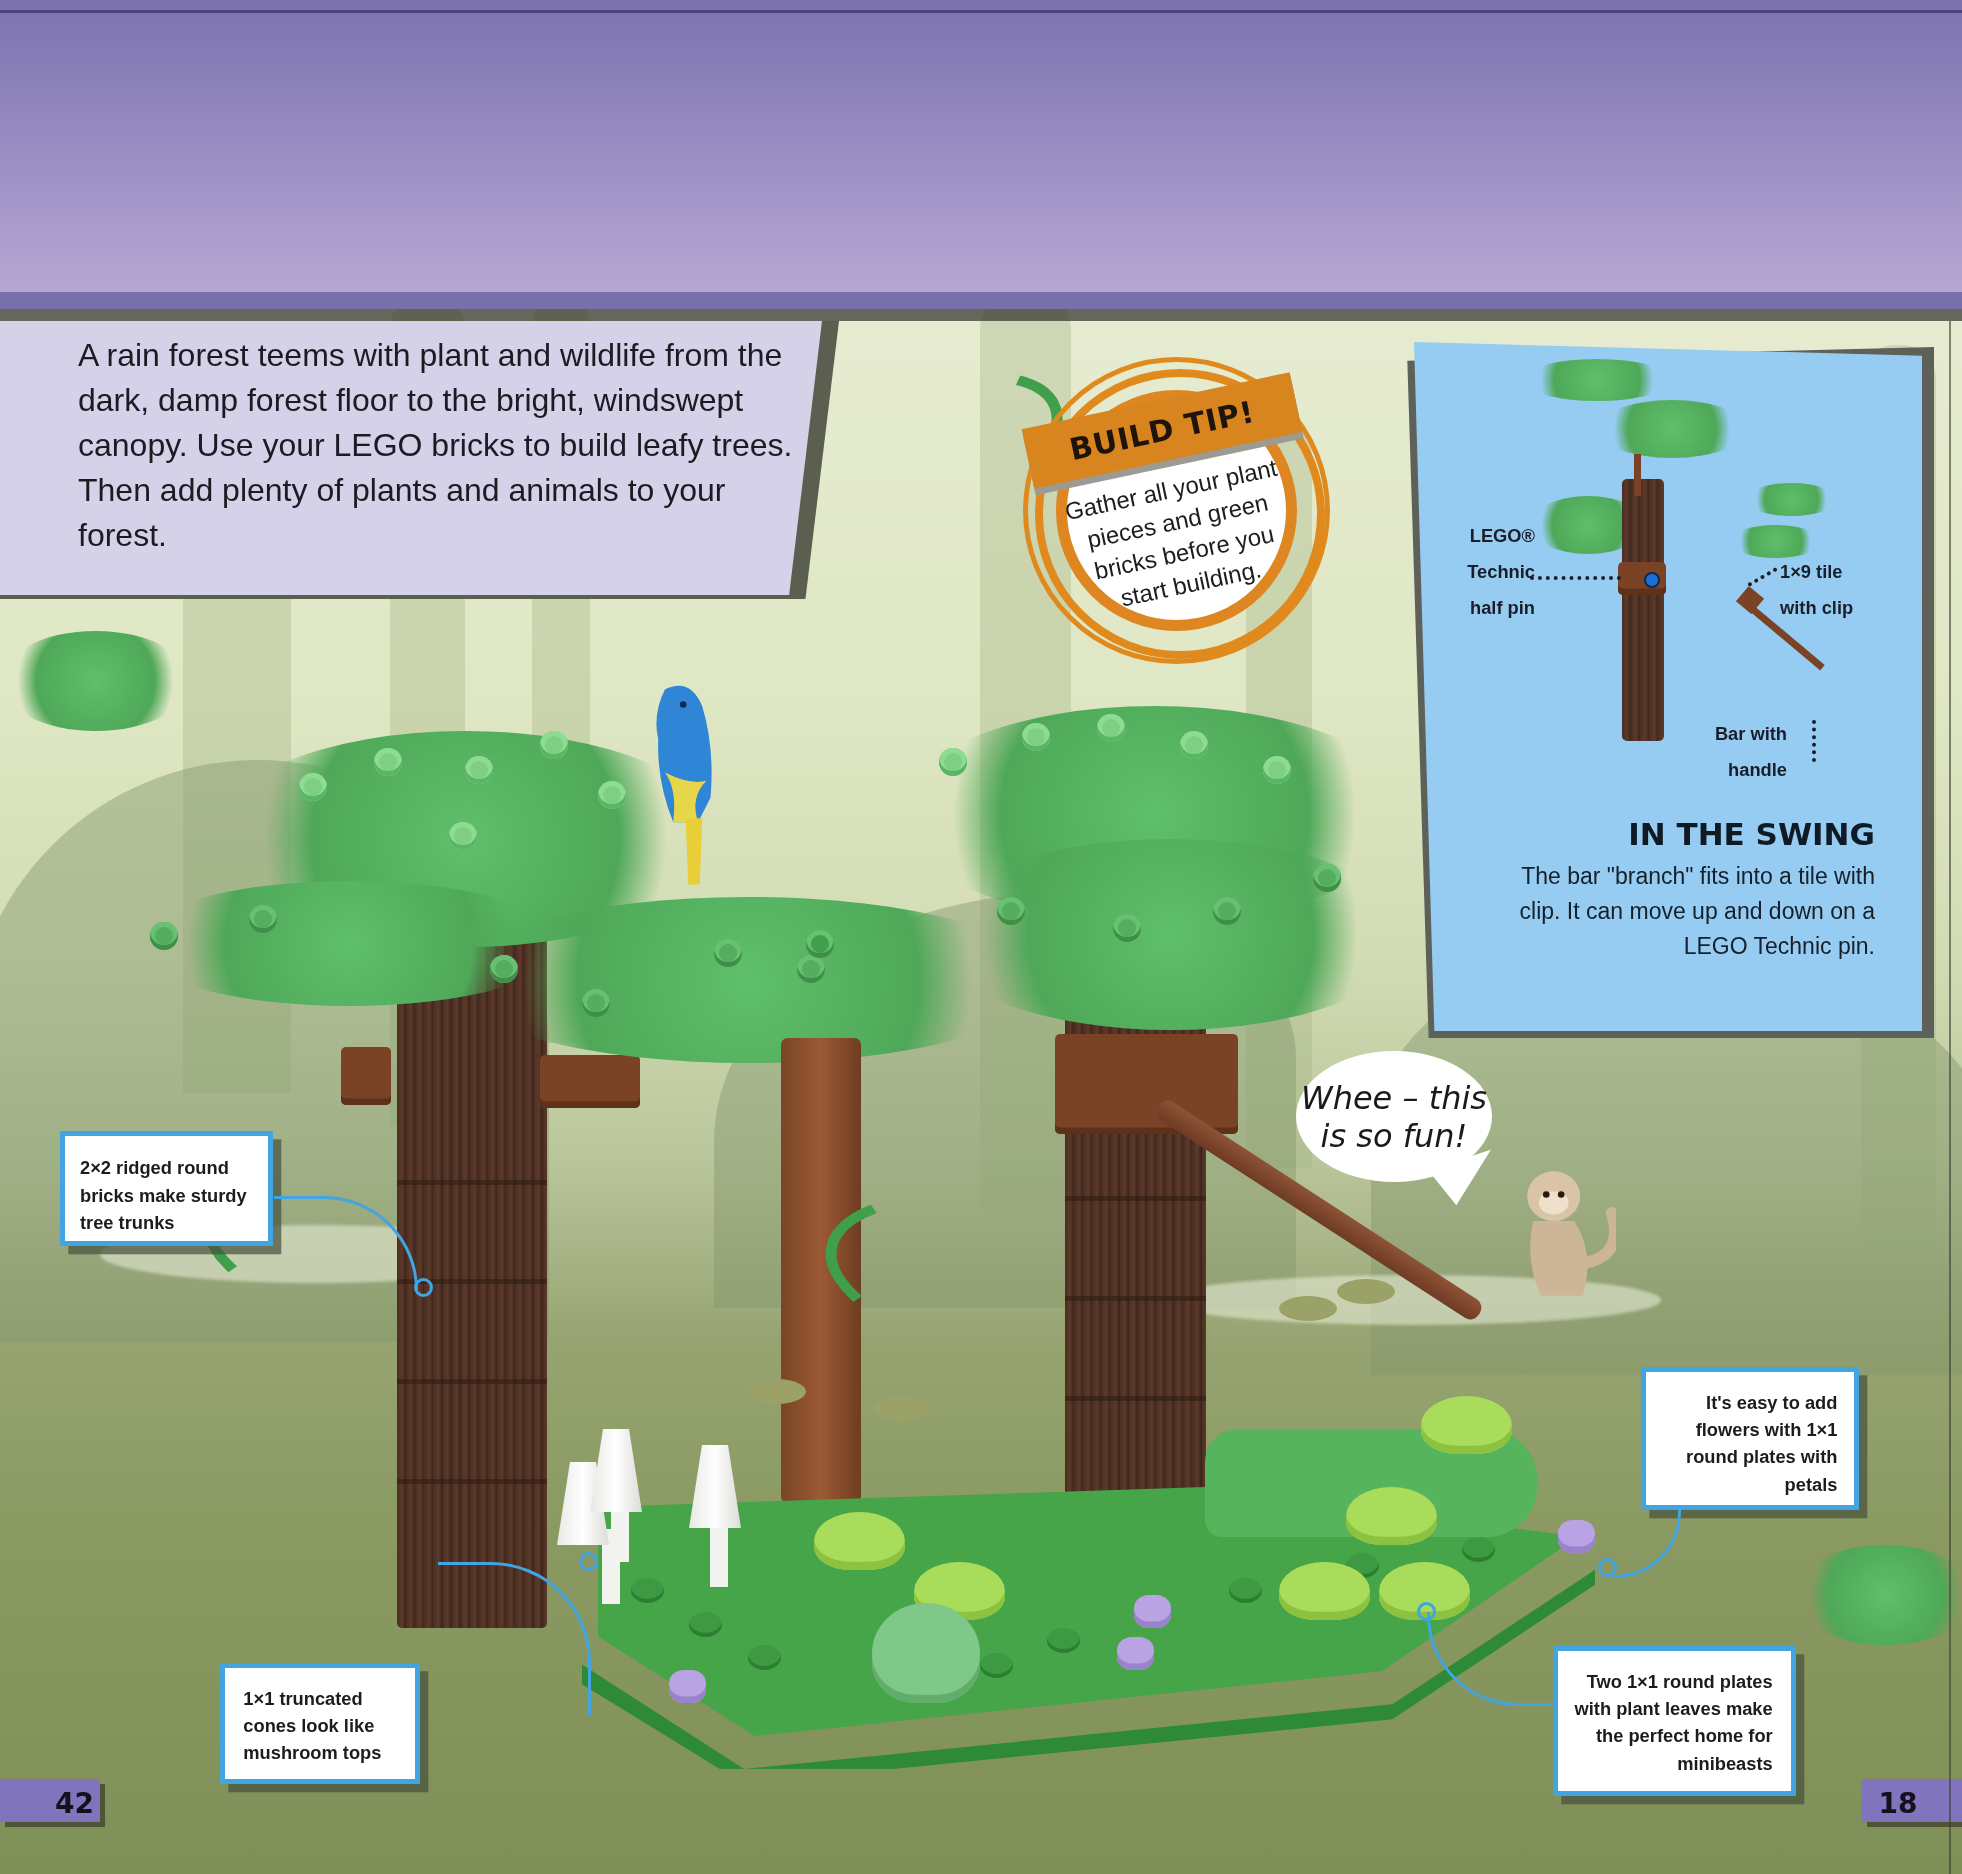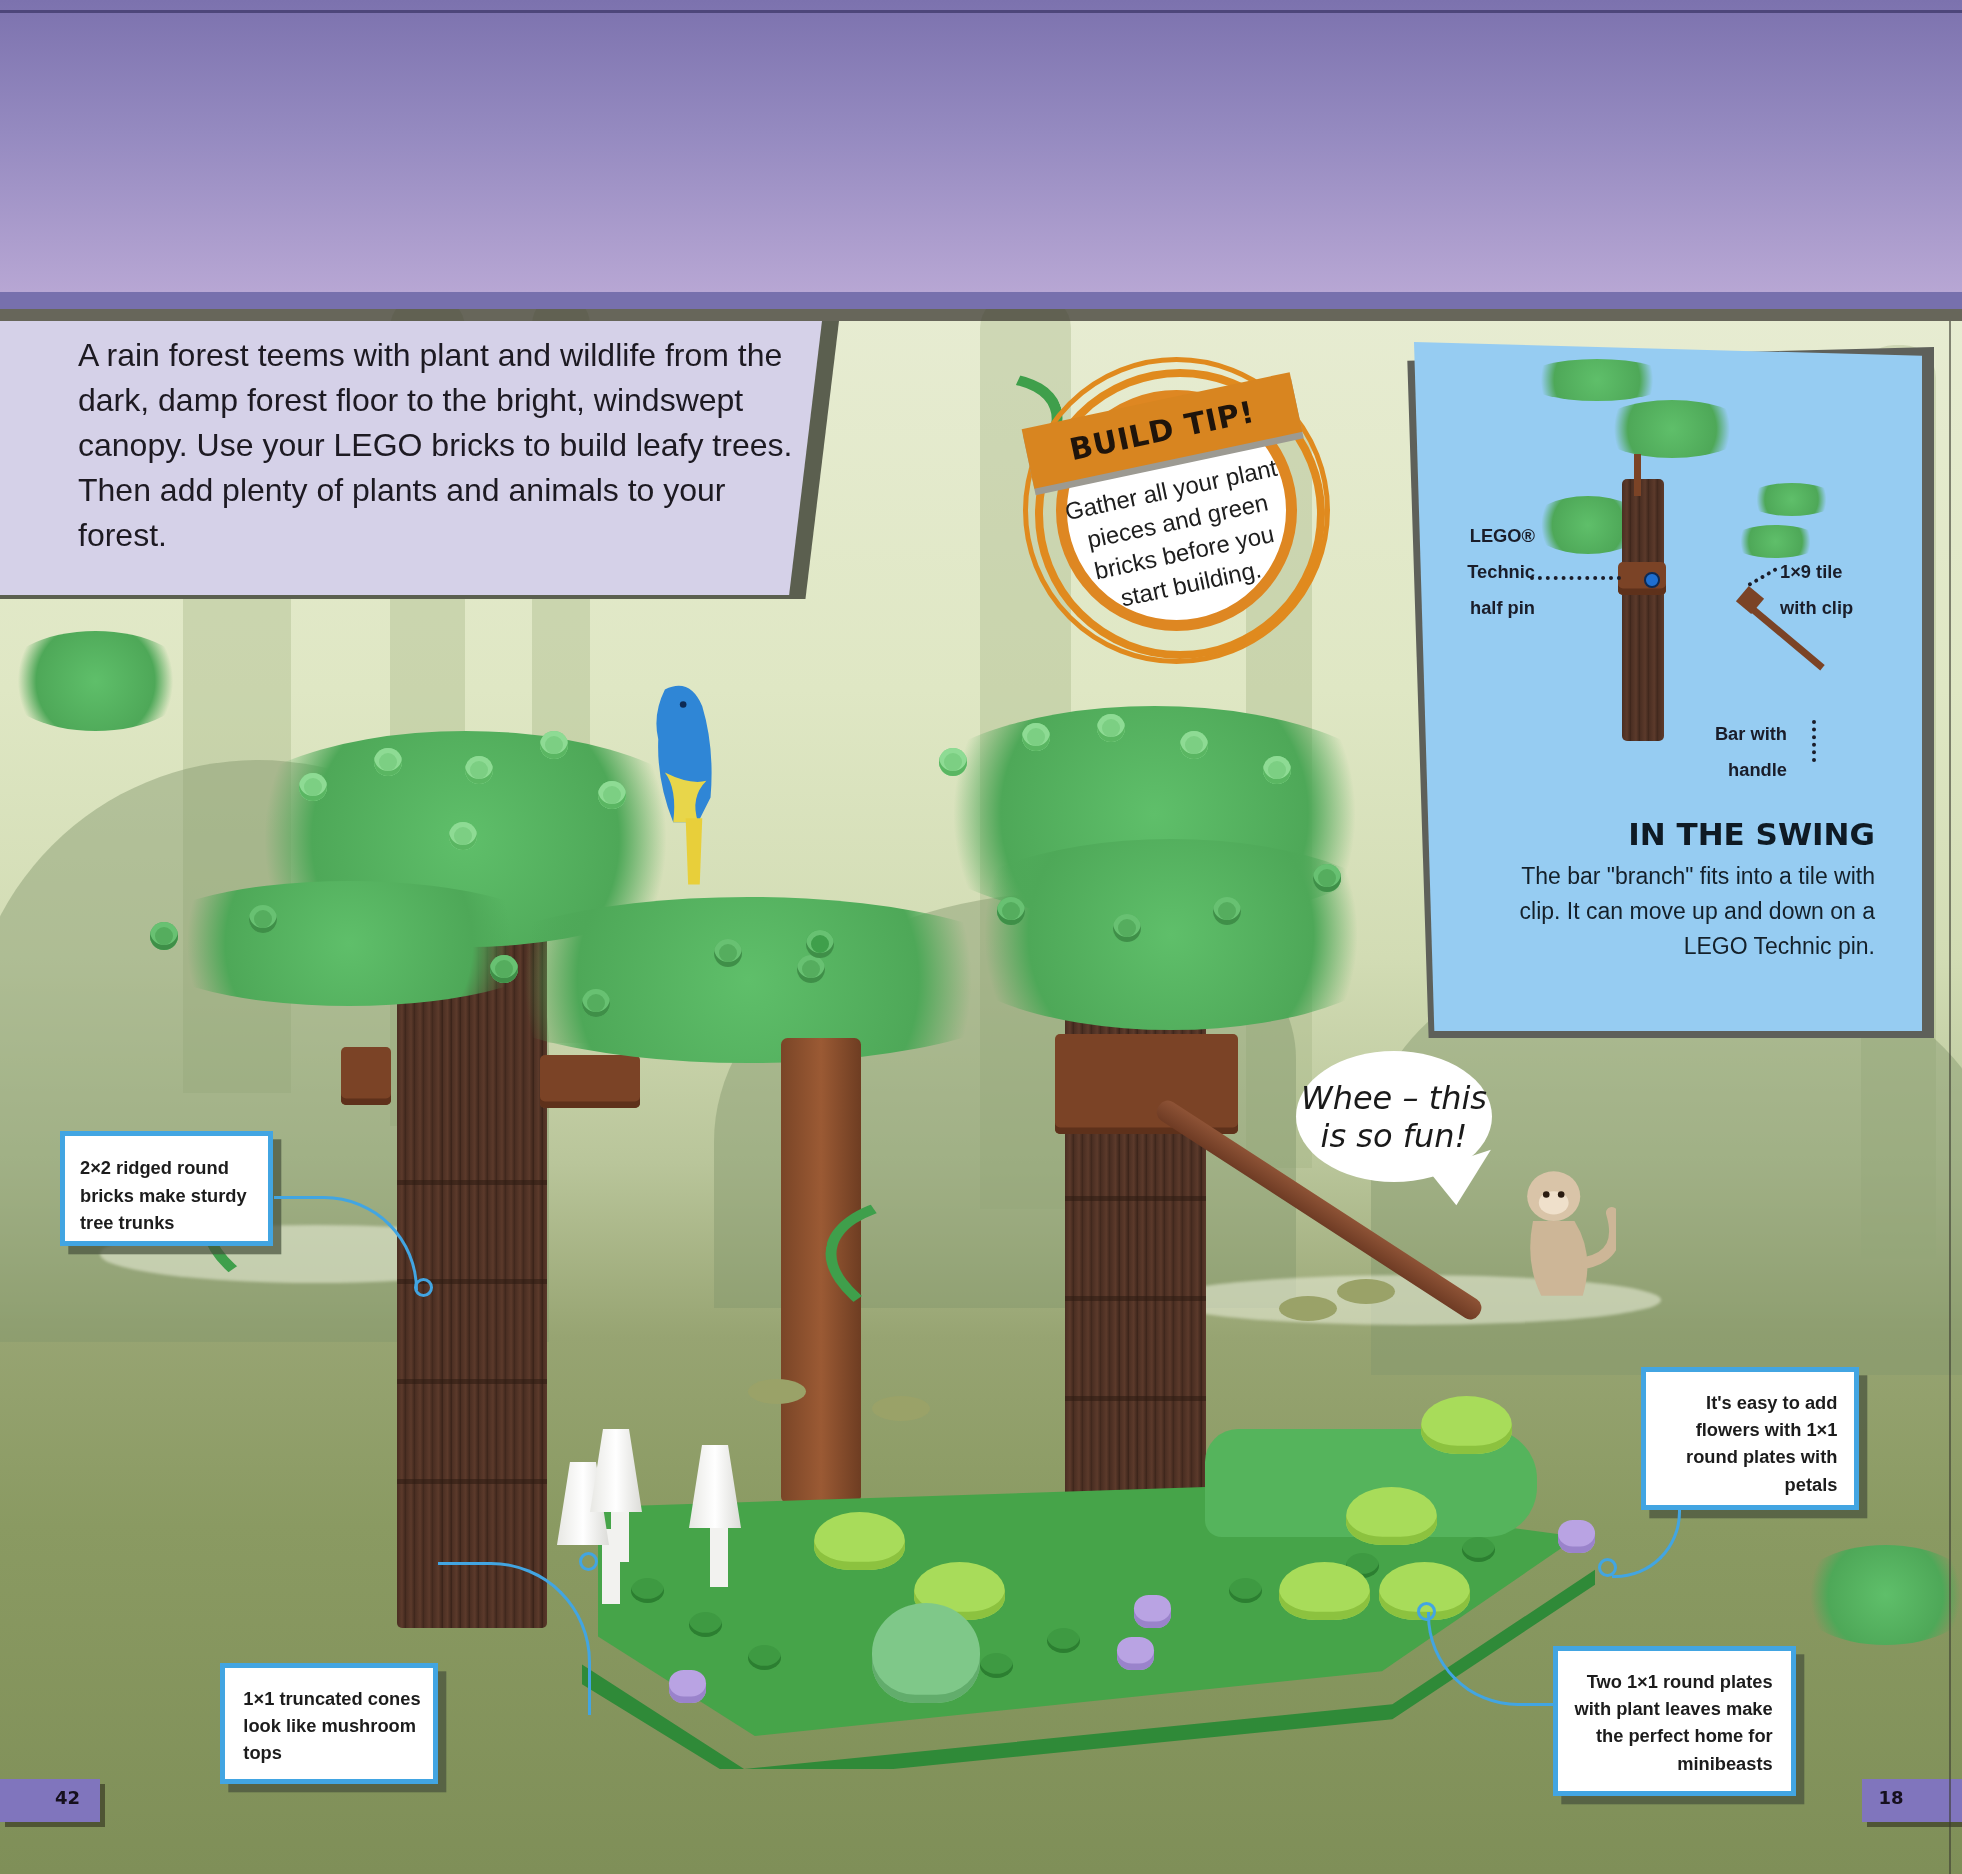--- a/index.html
+++ b/index.html
@@ -54,21 +54,21 @@
   .leader { position:absolute; border:3.3px solid #42a5e2; border-left:none; border-bottom:none; border-radius:0 100px 0 0; }
   .ring { position:absolute; width:13.3px; height:13.3px; border:3.3px solid #42a5e2; border-radius:50%; }
 
   
   .bubble { position:absolute; left:1296px; top:1051px; width:196px; height:131px; background:#ffffff; border-radius:50%; }
   .bubble-tail { position:absolute; left:1433px; top:1159px; width:0; height:0; border-left:16.6px solid transparent; border-right:50px solid transparent; border-top:42px solid #ffffff; transform:rotate(-18deg); }
   .bubble p { position:absolute; left:0; top:28px; width:196px; margin:0; text-align:center; font-family:"DejaVu Sans", sans-serif; font-style:italic; font-size:32px; line-height:38px; color:#1a1a1a; }
 
   
   .pagenum { position:absolute; background:#8075bd; box-shadow:5px 5px 0 #4f5534; }
-  .pagenum span { position:absolute; font-family:"DejaVu Sans", sans-serif; font-weight:bold; font-size:18px; color:#16101e; }
+  .pagenum span { position:absolute; font-family:"DejaVu Sans", sans-serif; font-weight:bold; font-size:28px; color:#16101e; }
 
   
   .trunk { position:absolute; background: repeating-linear-gradient(90deg, #4a2e22 0px, #5c3a2b 5px, #3b241a 9.1px); border-radius:5px; }
   .trunk-band { position:absolute; height:5px; background:#2e1c13; opacity:.55; }
   .pole { position:absolute; background:linear-gradient(90deg,#7a4527,#9b5a34,#6e3d22); border-radius:6.6px; }
   .leafplate { position:absolute; border-radius:50%; background:radial-gradient(circle at 50% 50%, #5fbf6a 0%, #4ea858 55%, rgba(78,168,88,0) 72%); }
   .stud { position:absolute; width:28px; height:28px; border-radius:50%; background:#55ad5e; box-shadow: inset 0 -5px 0 #3f8f48, inset 0 0 0 5px #68c172; }
   .stud-l { background:#7ccf83; box-shadow: inset 0 -5px 0 #5ab662, inset 0 0 0 5px #8edb94; }
   .vine { position:absolute; border:11.6px solid #3f9f4b; border-radius:50%; border-color:#3f9f4b transparent transparent transparent; }
   .base { position:absolute; left:598px; top:1487px; width:980px; height:249px; background:#46a449;
@@ -280,21 +280,21 @@
 </div>
 <div class="leader" style="left:274px;top:1196px;width:141px;height:91px;"></div>
 <div class="ring" style="left:414px;top:1278px;"></div>
 
 <div class="callout" style="left:1641px;top:1367px;width:218px;height:143px;padding:16.6px 16.6px 0 0;text-align:right;">
   <p>It's easy to add flowers with 1×1 round plates with petals</p>
 </div>
 <div class="abs" style="left:1612px;top:1509px;width:66px;height:66px;border:3.3px solid #42a5e2;border-top:none;border-left:none;border-radius:0 0 66px 0;"></div>
 <div class="ring" style="left:1598px;top:1558px;"></div>
 
-<div class="callout" style="left:220px;top:1663px;width:218px;height:121px;padding:16.6px 0 0 18.3px;">
+<div class="callout" style="left:220px;top:1663px;width:200px;height:121px;padding:16.6px 0 0 18.3px;">
   <p>1×1 truncated cones look like mushroom tops</p>
 </div>
 <div class="leader" style="left:438px;top:1562px;width:150px;height:150px;"></div>
 <div class="ring" style="left:579px;top:1552px;"></div>
 
 <div class="callout" style="left:1553px;top:1646px;width:243px;height:150px;padding:16.6px 18.3px 0 0;text-align:right;">
   <p>Two 1×1 round plates with plant leaves make the perfect home for minibeasts</p>
 </div>
 <div class="abs" style="left:1427px;top:1612px;width:125px;height:91px;border:3.3px solid #42a5e2;border-top:none;border-right:none;border-radius:0 0 0 91px;"></div>
 <div class="ring" style="left:1417px;top:1602px;"></div>

